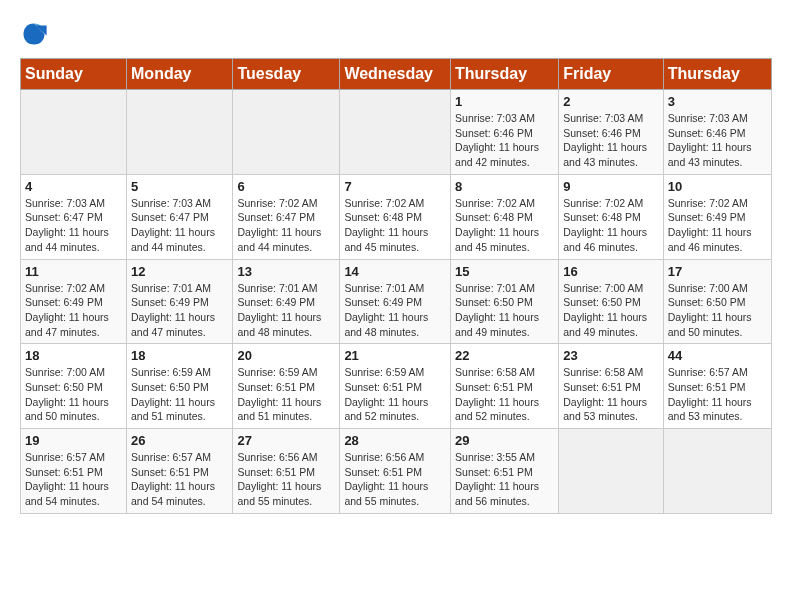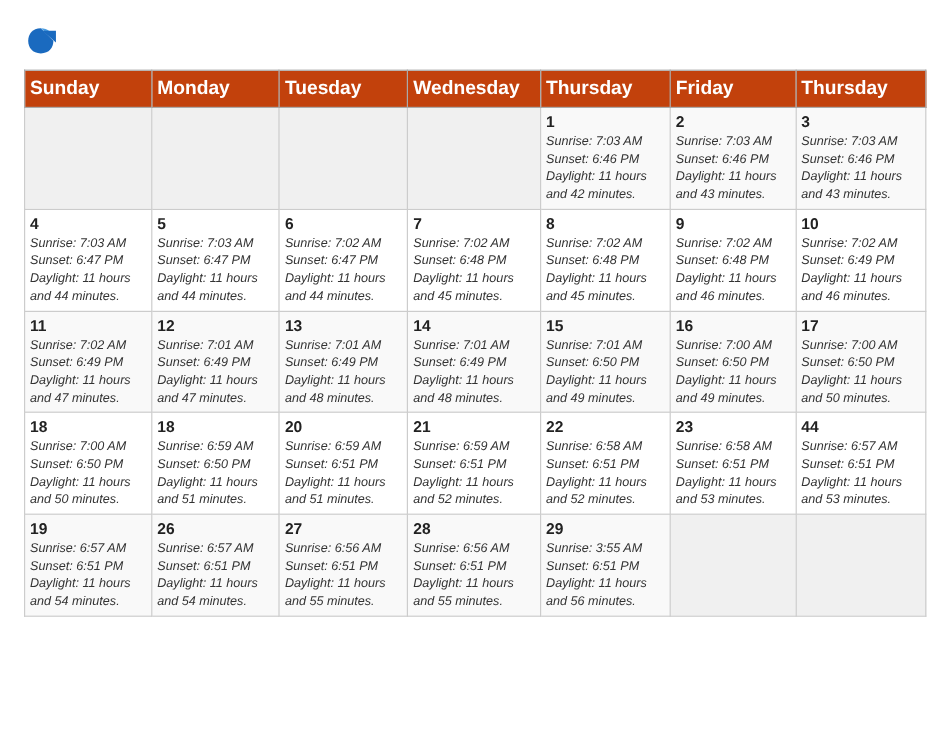--- a/index.html
+++ b/index.html
@@ -78,21 +78,20 @@
       font-weight: bold;
       font-size: 13px;
       color: #222;
       display: block;
       margin-bottom: 2px;
     }
     .day-info {
       color: #333;
       font-size: 10.5px;
       line-height: 1.4;
-      font-style: italic;
     }
     .empty-cell {
       background-color: #f0f0f0 !important;
     }
   </style>
 </head>
 <body>
 
 <div class="header">
   <div class="logo">

